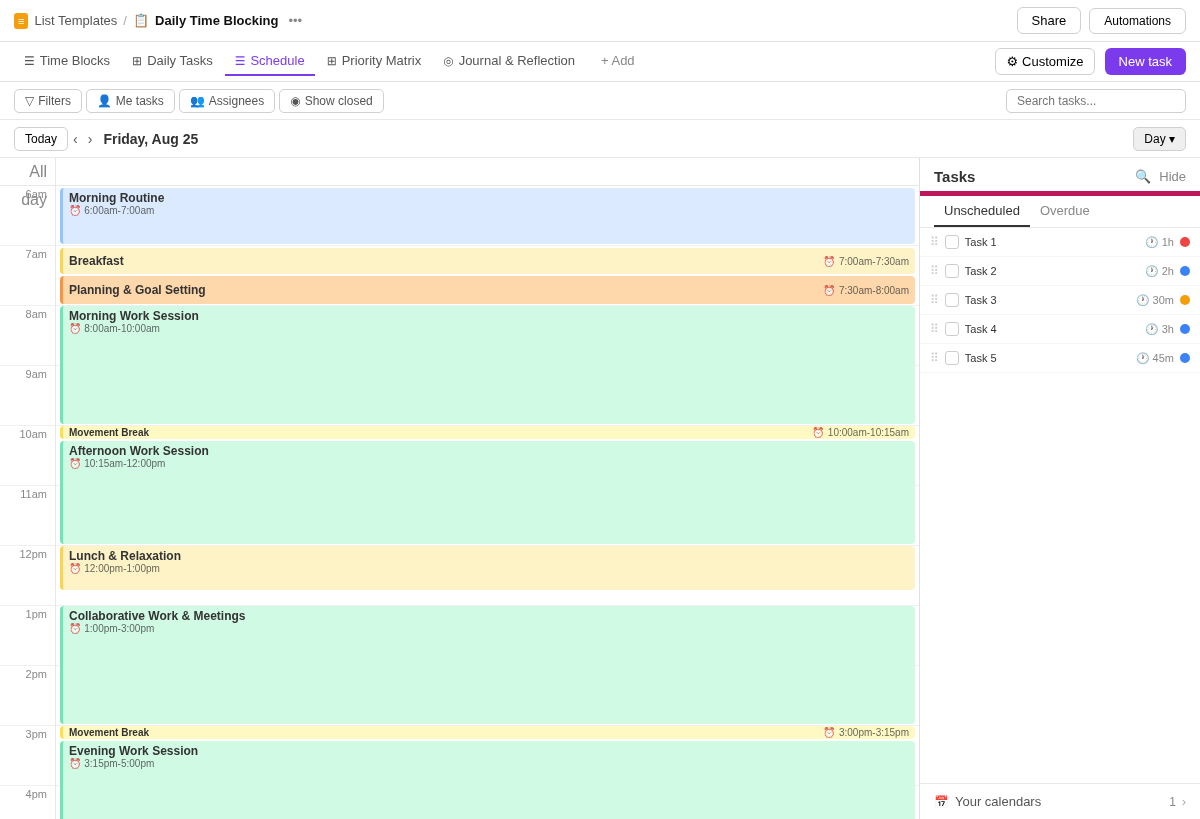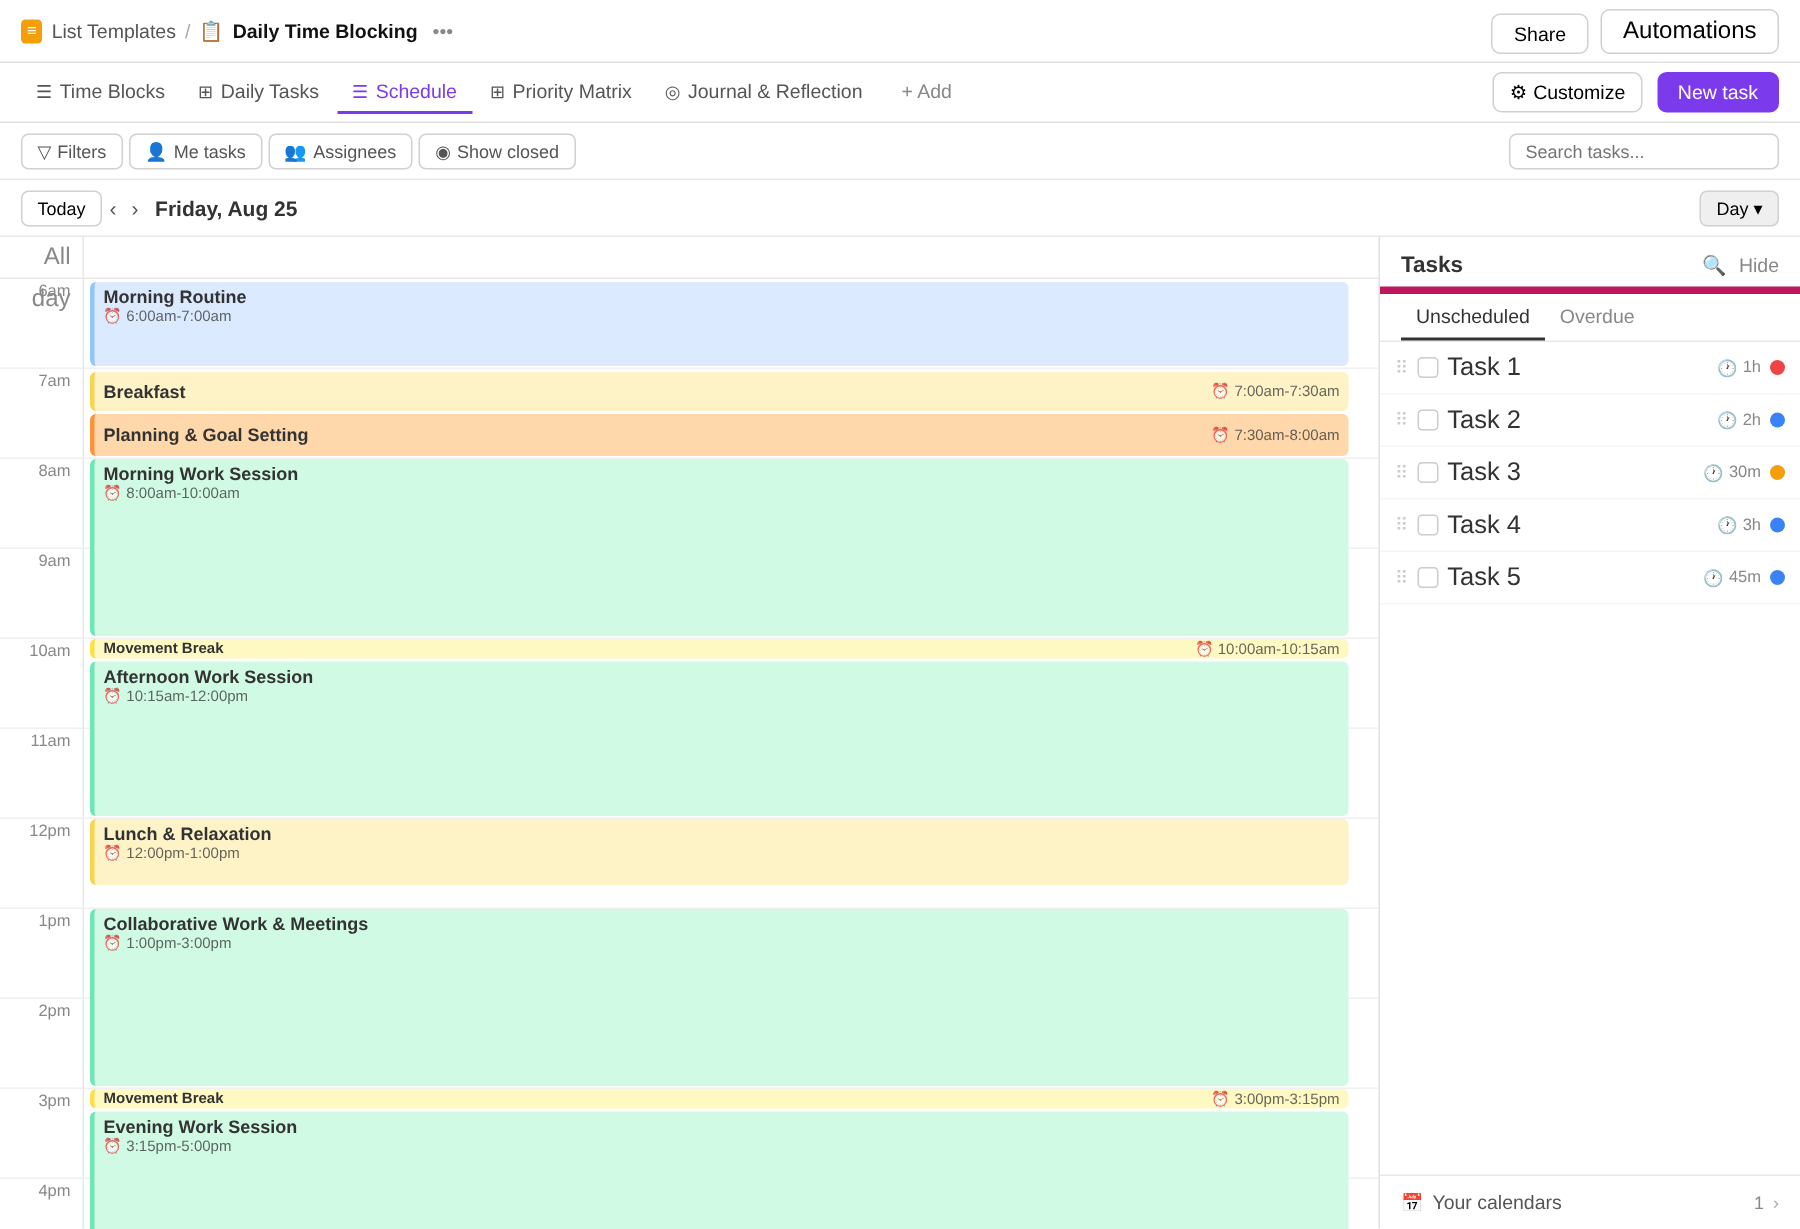--- a/index.html
+++ b/index.html
@@ -7,21 +7,21 @@
 
     
     .top-bar { display: flex; align-items: center; justify-content: space-between; padding: 8px 14px; border-bottom: 1px solid #e0e0e0; height: 42px; }
     .top-bar-left { display: flex; align-items: center; gap: 6px; font-size: 13px; color: #555; }
     .top-bar-left .sep { color: #aaa; }
     .top-bar-left .list-icon { font-size: 11px; background: #f59e0b; color: #fff; padding: 2px 4px; border-radius: 3px; }
     .top-bar-left .page-title { font-weight: 600; color: #111; }
     .top-bar-left .more-btn { cursor: pointer; color: #888; padding: 2px 4px; border-radius: 3px; }
     .top-bar-right { display: flex; align-items: flex-end; gap: 8px; }
     .btn-share { border: 1px solid #d0d0d0; background: #fff; padding: 5px 14px; border-radius: 6px; cursor: pointer; font-size: 13px; font-weight: 500; }
-    .btn-automations { border: 1px solid #d0d0d0; background: #fff; padding: 5px 14px; border-radius: 6px; cursor: pointer; font-size: 16px; font-weight: 500; }
+    .btn-automations { border: 1px solid #d0d0d0; background: #fff; padding: 5px 14px; border-radius: 6px; cursor: pointer; font-size: 12px; font-weight: 500; }
 
     
     .nav-tabs { display: flex; align-items: center; padding: 0 14px; border-bottom: 1px solid #e0e0e0; height: 40px; gap: 2px; }
     .nav-tab { display: flex; align-items: center; gap: 5px; padding: 6px 10px; cursor: pointer; font-size: 13px; color: #555; border-bottom: 2px solid transparent; white-space: nowrap; }
     .nav-tab.active { color: #7c3aed; border-bottom: 2px solid #7c3aed; font-weight: 500; }
     .nav-tab .tab-icon { font-size: 12px; }
     .nav-tab-add { margin-left: 4px; color: #888; }
     .nav-right { margin-left: auto; display: flex; align-items: center; gap: 10px; }
     .btn-customize { display: flex; align-items: center; gap: 4px; padding: 5px 10px; border: 1px solid #d0d0d0; border-radius: 6px; cursor: pointer; font-size: 13px; background: #fff; }
     .btn-new-task { background: #7c3aed; color: #fff; border: none; padding: 6px 14px; border-radius: 6px; cursor: pointer; font-size: 13px; font-weight: 500; }
@@ -44,40 +44,40 @@
     .all-day-label { width: 56px; text-align: right; padding-right: 8px; font-size: 16px; color: #888; line-height: 28px; border-right: 1px solid #e8e8e8; flex-shrink: 0; }
     .all-day-space { flex: 1; }
 
     .calendar-scroll { flex: 1; overflow-y: auto; display: flex; }
     .time-col { width: 56px; flex-shrink: 0; border-right: 1px solid #e8e8e8; }
     .time-slot { height: 60px; display: flex; align-items: flex-start; justify-content: flex-end; padding-right: 8px; padding-top: 2px; font-size: 11px; color: #888; border-bottom: 1px solid #f0f0f0; }
     .events-col { flex: 1; position: relative; }
     .hour-row { height: 60px; border-bottom: 1px solid #f0f0f0; }
 
     
-    .event-block { position: absolute; left: 4px; right: 20px; border-radius: 4px; padding: 3px 6px; font-size: 11px; overflow: hidden; cursor: pointer; }
+    .event-block { position: absolute; left: 4px; right: 4px; border-radius: 4px; padding: 3px 6px; font-size: 11px; overflow: hidden; cursor: pointer; }
     .event-block .event-title { font-weight: 600; font-size: 12px; }
     .event-block .event-time { font-size: 10px; opacity: 0.75; }
 
     
     .task-panel { width: 280px; flex-shrink: 0; display: flex; flex-direction: column; background: #fff; }
     .task-panel-header { display: flex; align-items: center; justify-content: space-between; padding: 10px 14px 6px; border-bottom: 5px solid #be185d; }
     .task-panel-title { font-weight: 700; font-size: 15px; }
     .task-panel-actions { display: flex; gap: 8px; }
     .task-panel-btn { background: none; border: none; cursor: pointer; color: #888; font-size: 13px; }
     .task-tabs { display: flex; border-bottom: 1px solid #e8e8e8; padding: 0 14px; }
     .task-tab { padding: 7px 10px; cursor: pointer; font-size: 13px; color: #888; border-bottom: 2px solid transparent; }
     .task-tab.active { color: #333; border-bottom: 2px solid #333; font-weight: 500; }
     .task-sort { display: flex; align-items: center; justify-content: space-between; padding: 6px 14px; font-size: 12px; color: #888; border-bottom: 1px solid #f0f0f0; }
     .task-sort-priority { color: #7c3aed; font-weight: 500; cursor: pointer; }
     .task-list { flex: 1; overflow-y: auto; }
     .task-item { display: flex; align-items: center; padding: 7px 10px; border-bottom: 1px solid #f5f5f5; gap: 6px; cursor: pointer; }
     .task-drag { color: #ccc; font-size: 12px; cursor: grab; }
     .task-check { width: 14px; height: 14px; border: 1.5px solid #ccc; border-radius: 3px; flex-shrink: 0; }
-    .task-name { flex: 1; font-size: 17px; }
+    .task-name { flex: 1; font-size: 11px; }
     .task-time { font-size: 11px; color: #888; display: flex; align-items: center; gap: 3px; }
     .task-flag { width: 10px; height: 10px; border-radius: 50%; flex-shrink: 0; }
     .flag-red { background: #ef4444; }
     .flag-blue { background: #3b82f6; }
     .flag-yellow { background: #f59e0b; }
 
     
     .calendars-section { border-top: 1px solid #e8e8e8; padding: 10px 14px; display: flex; align-items: center; gap: 6px; }
     .cal-icon { color: #888; font-size: 12px; }
     .cal-label { font-size: 13px; color: #555; flex: 1; }

